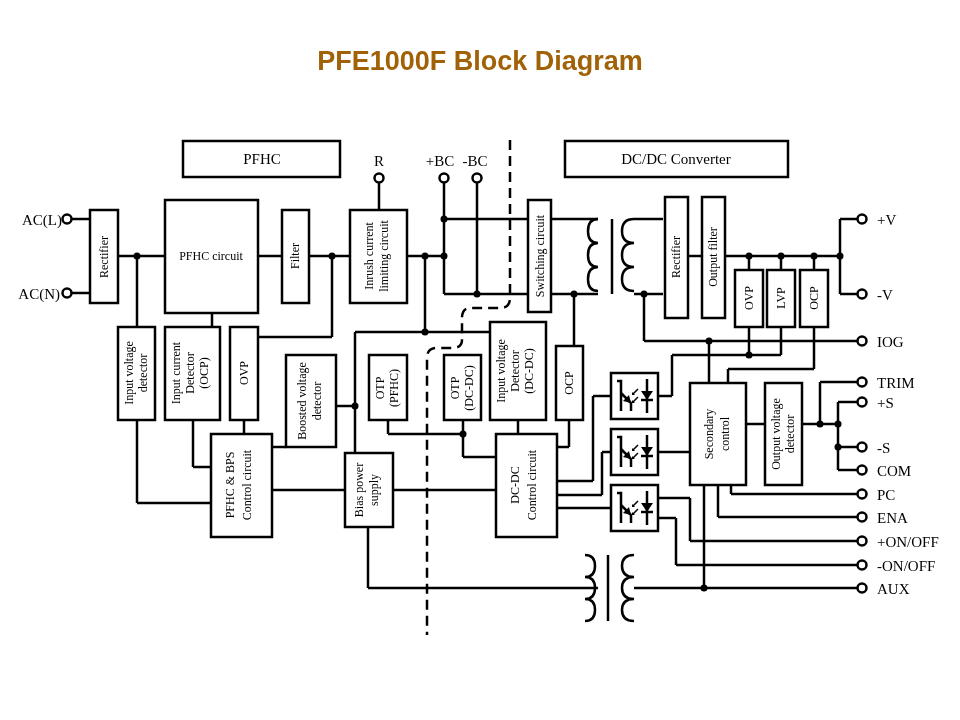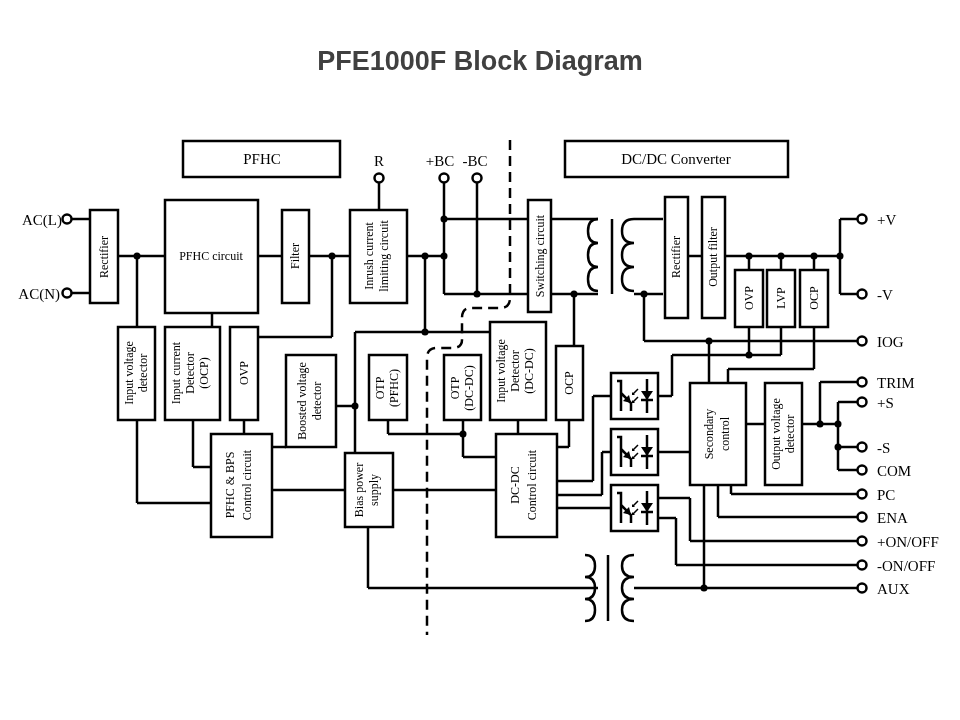--- a/index.html
+++ b/index.html
@@ -1,19 +1,19 @@
 <!DOCTYPE html>
 <html><head>
 <meta charset="utf-8">
 <style>
   html, body { margin: 0; padding: 0; background: #ffffff; }
   body { width: 960px; height: 720px; position: relative; overflow: hidden; }
   .title {
     position: absolute; left: 0; top: 46px; width: 960px; text-align: center;
-    font-family: "Liberation Sans", sans-serif; font-weight: bold; font-size: 27px; color: #404040;
+    font-family: "Liberation Sans", sans-serif; font-weight: bold; font-size: 27px; color: #a16207;
   }
   svg { position: absolute; left: 0; top: 0; }
   .w { stroke: #000; stroke-width: 2.5; fill: none; }
   .box { stroke: #000; stroke-width: 2.5; fill: #fff; }
   .dash { stroke: #000; stroke-width: 2.5; fill: none; stroke-dasharray: 10 6; }
   .dot { fill: #000; }
   .term { fill: #fff; stroke: #000; stroke-width: 2.5; }
   text { font-family: "Liberation Serif", serif; fill: #000; }
   .lbl { font-size: 12px; }
   .hdr { font-size: 15px; }

